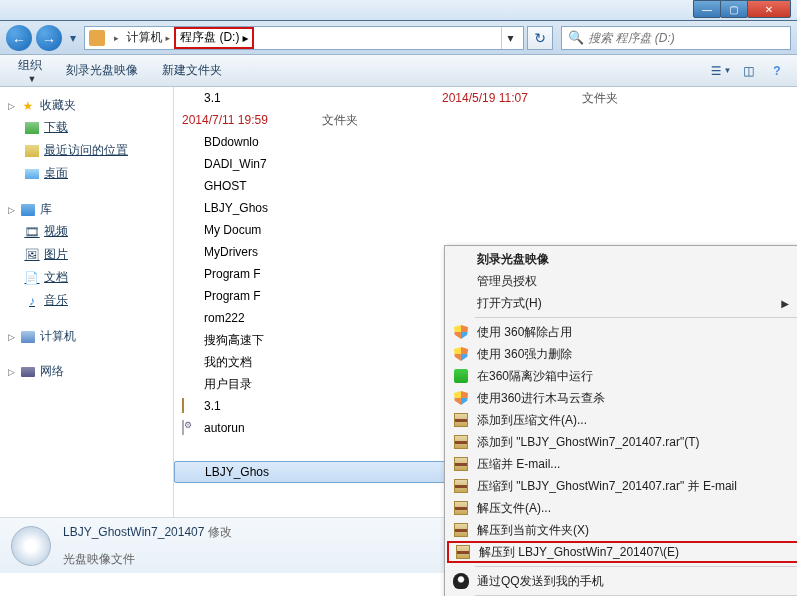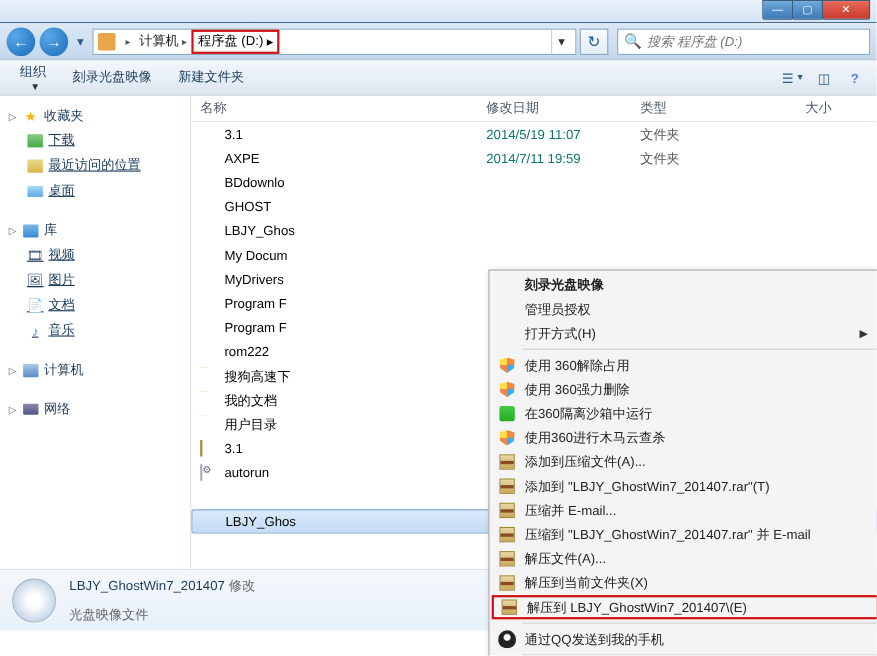--- a/index.html
+++ b/index.html
@@ -55,21 +55,21 @@
 .col { padding: 0 8px; }
 .col.name { width: 260px; }
 .col.date { width: 140px; }
 .col.type { width: 90px; }
 .col.size { width: 100px; text-align: right; }
 .filerows { }
 .filerow { height: 22px; display: flex; align-items: center; cursor: pointer; }
 .filerow.selected { background: linear-gradient(#dceafc, #c4dcf4); border: 1px solid #7aa8d8; border-radius: 2px; }
 .fcell { padding: 0 8px; white-space: nowrap; overflow: hidden; }
 .fcell.name { width: 260px; display: flex; align-items: center; }
-.fcell.date { width: 140px; color: #0f766e; }
+.fcell.date { width: 140px; color: #b91c1c; }
 .fcell.type { width: 90px; color: #555; }
 .fcell.size { width: 100px; text-align: right; color: #555; }
 .fico { width: 16px; height: 16px; margin-right: 6px; flex-shrink: 0; }
 .folder { background: linear-gradient(#f8d878, #e8b848); border-radius: 1px 1px 2px 2px; width: 16px; height: 12px; position: relative; }
 .folder::before { content: ""; position: absolute; top: -3px; left: 0; width: 7px; height: 3px; background: #e8b848; border-radius: 1px 1px 0 0; }
 .rar { background: linear-gradient(#e8d8a8,#c8a858); border: 1px solid #a88838; width: 14px; height: 14px; position: relative; }
 .rar::after { content: ""; position: absolute; top: 5px; left: 0; right: 0; height: 3px; background: #8a4a2a; }
 .txtf { background: #fff; border: 1px solid #aab; width: 12px; height: 14px; }
 .inf { background: #fff; border: 1px solid #aab; width: 12px; height: 14px; position: relative; }
 .inf::after { content: "⚙"; position: absolute; font-size: 9px; left: 1px; top: 0; color: #668; }
@@ -216,49 +216,48 @@
           <span class="tri">▷</span>
           <span class="sideicon">
             <span class="neticon"></span>
           </span>
           <span>网络</span>
         </div>
     </div>
   </div>
 
   <div class="filearea">
-    <div class="colhdr">
-      <div class="col name">名称</div>
-      <div class="col date">修改日期</div>
-      <div class="col type">类型</div>
-      <div class="col size">大小</div>
-    </div>
     <div class="filerows" id="filerows">
         <div class="filerow">
           <div class="fcell name">
             <span class="fico"><span class="folder"></span></span>
             <span>3.1</span>
           </div>
           <div class="fcell date">2014/5/19 11:07</div>
           <div class="fcell type">文件夹</div>
           <div class="fcell size"></div>
         </div>
         <div class="filerow">
-          <div class="fcell name">
-            <span class="fico"><span class="folder"></span></span>
-            <span>AXPE</span>
-          </div>
           <div class="fcell date">2014/7/11 19:59</div>
           <div class="fcell type">文件夹</div>
           <div class="fcell size"></div>
         </div>
         <div class="filerow">
           <div class="fcell name">
             <span class="fico"><span class="folder"></span></span>
             <span>BDdownlo</span>
+          </div>
+          <div class="fcell date"></div>
+          <div class="fcell type"></div>
+          <div class="fcell size"></div>
+        </div>
+        <div class="filerow">
+          <div class="fcell name">
+            <span class="fico"><span class="folder"></span></span>
+            <span>DADI_Win7</span>
           </div>
           <div class="fcell date"></div>
           <div class="fcell type"></div>
           <div class="fcell size"></div>
         </div>
         <div class="filerow">
           <div class="fcell name">
             <span class="fico"><span class="folder"></span></span>
             <span>GHOST</span>
           </div>

